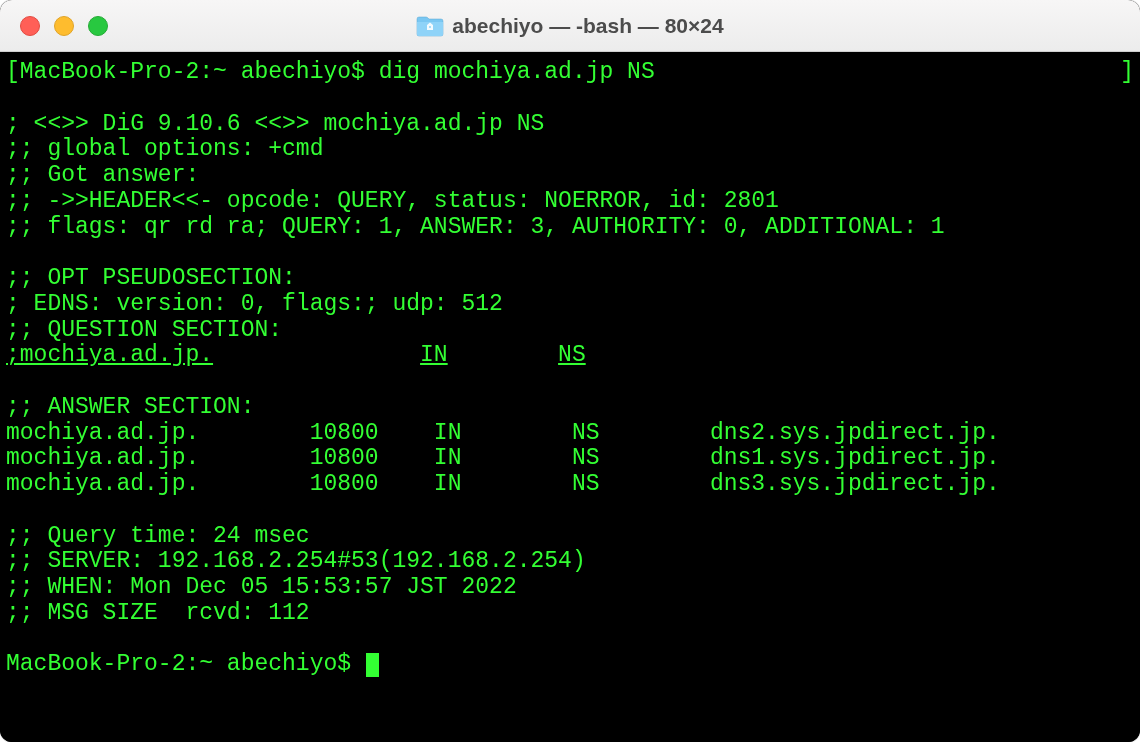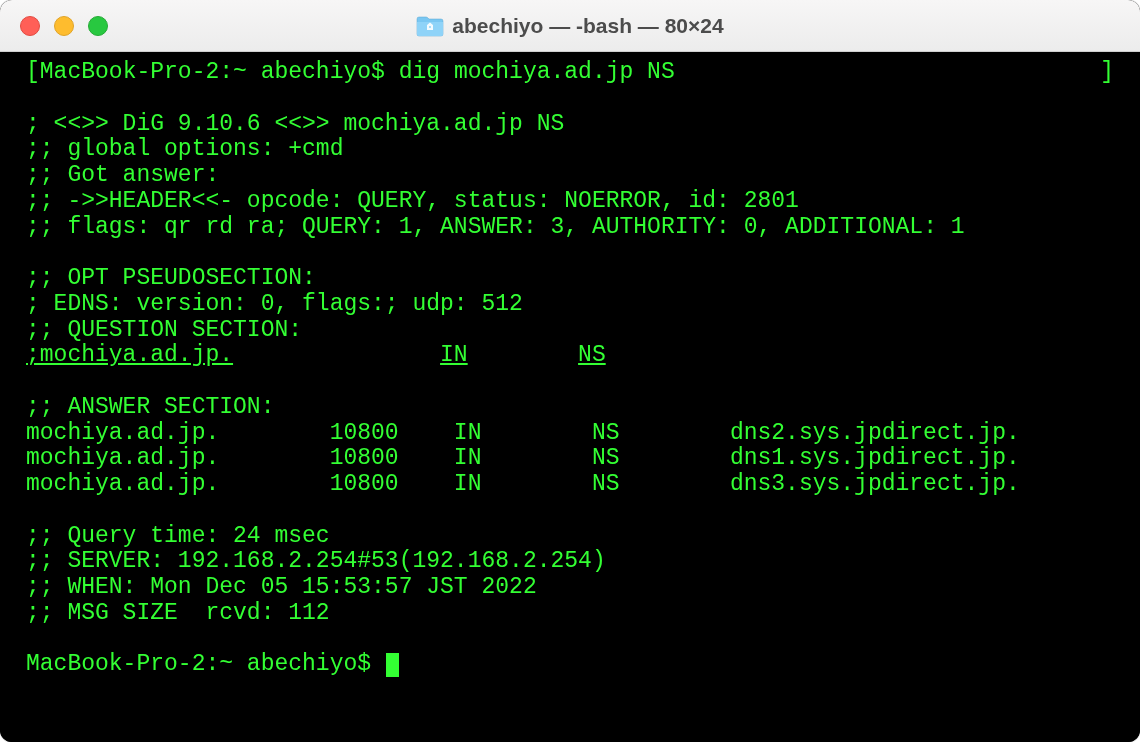--- a/index.html
+++ b/index.html
@@ -56,21 +56,21 @@
     .folder-icon {
       width: 28px;
       height: 22px;
       position: relative;
       display: inline-block;
     }
     .folder-icon svg { width: 100%; height: 100%; }
     .terminal-body {
       flex: 1;
       background: #000000;
-      padding: 8px 26px;
+      padding: 8px 6px;
       font-size: 23px;
       line-height: 1.12;
       color: #33ff33;
       overflow: hidden;
       white-space: pre;
       font-weight: 500;
       font-family: 'SF Mono', Menlo, Monaco, 'Courier New', monospace;
     }
     .prompt-wrap { position: relative; }
     .prompt-bracket-left { color: #33ff33; }

